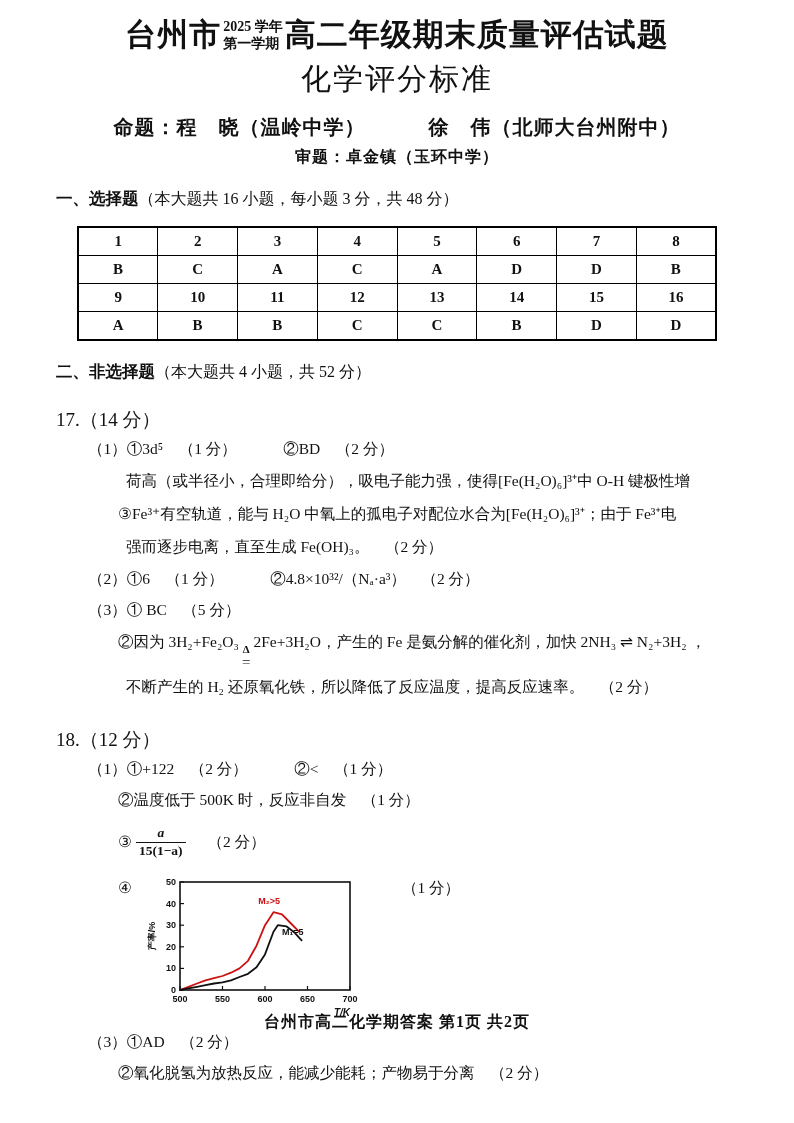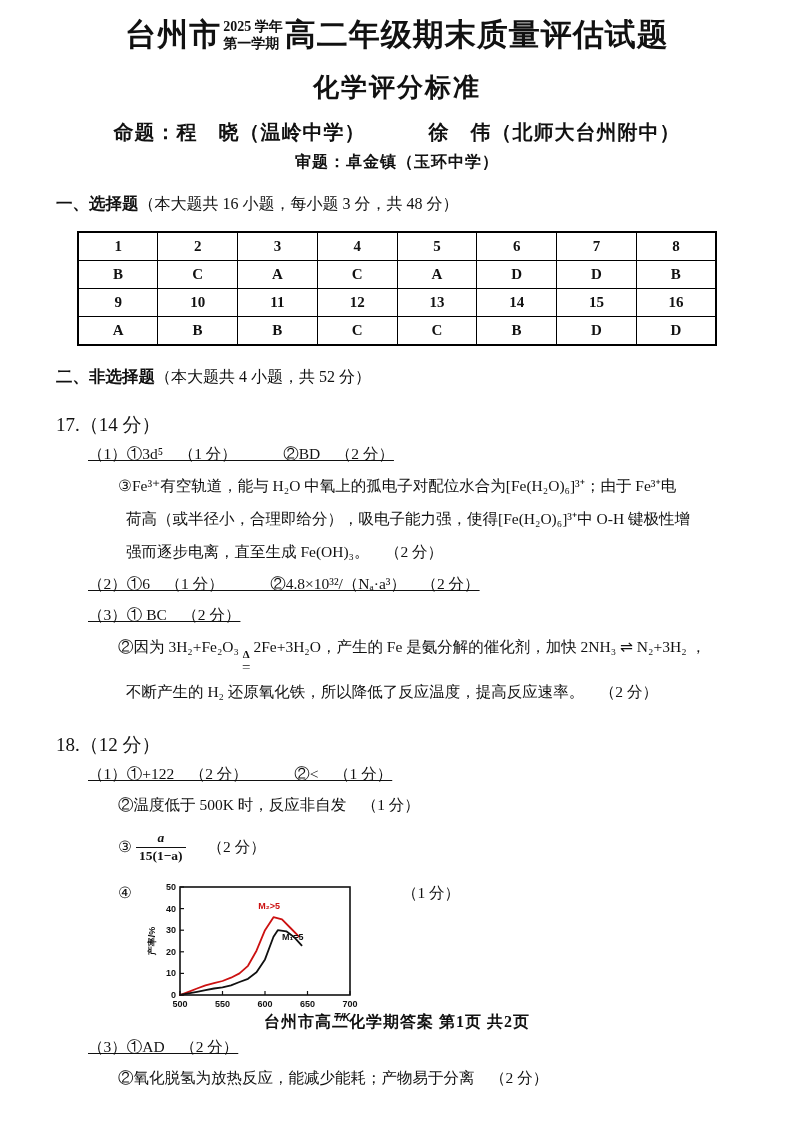--- a/index.html
+++ b/index.html
@@ -11,36 +11,36 @@
     color:#111;
     font-family:"Liberation Serif", serif;
     overflow:hidden;
   }
   
   .header{padding-top:14px;text-align:center;}
   .title-line{display:flex;justify-content:center;align-items:center;font-weight:bold;}
   .city{font-size:31px;letter-spacing:1px;}
   .stack{display:inline-flex;flex-direction:column;align-items:flex-start;margin:0 2px;font-size:14px;line-height:1.25;font-weight:bold;}
   .title-rest{font-size:31px;letter-spacing:1px;}
-  .subtitle{margin-top:14px;font-size:26px;font-weight:bold;letter-spacing:2px;}
+  .subtitle{margin-top:3px;font-size:30px;font-weight:normal;letter-spacing:2px;}
   .setters{margin-top:14px;font-size:20px;font-weight:bold;letter-spacing:1px;}
   .reviewer{margin-top:6px;font-size:16px;font-weight:bold;letter-spacing:1px;}
   
   .content{margin:0 56px;font-size:15.5px;}
   .sec-heading{margin-top:20px;font-size:16px;}
   .sec-heading .strong{font-weight:900;font-size:16.5px;}
   table.answers{border-collapse:collapse;margin:16px auto 0 auto;width:640px;border:2px solid #000;}
   table.answers td{
     border:1.6px solid #000;width:12.5%;height:25px;
     text-align:center;font-weight:bold;font-size:15px;
     font-family:"Liberation Serif", serif;
   }
   .qtitle{margin-top:24px;font-size:19px;}
   .ln{line-height:31px;}
-  .ind1{padding-left:32px;text-decoration:underline;}   
+  .ind1{padding-left:32px;}   
   .ind2{padding-left:62px;}   
   .ind2h{padding-left:70px;}  
   .p17{line-height:33px;}
   .deq{display:inline-flex;flex-direction:column;align-items:center;vertical-align:-6px;line-height:1;margin:0 3px;}
   .deq .top{font-size:11px;font-weight:bold;}
   .deq .bot{font-size:15px;}
   .frac-row{display:flex;align-items:center;margin-top:10px;}
   .frac{display:inline-flex;flex-direction:column;align-items:center;margin:0 4px;font-size:13.5px;font-weight:bold;line-height:1.25;}
   .frac .num{font-style:italic;padding:0 10px;}
   .frac .den{border-top:1.6px solid #111;padding:0 3px;}
@@ -122,25 +122,25 @@
           </tr>
         </tbody>
       </table>
 
     <div class="sec-heading">
       <span class="strong">二、非选择题</span><span>（本大题共 4 小题，共 52 分）</span>
     </div>
 
     <div class="qtitle">17.（14 分）</div>
     <div class="ln ind1">（1）①3d⁵　（1 分）　　　②BD　（2 分）</div>
+    <div class="p17 ind2h">荷高（或半径小，合理即给分），吸电子能力强，使得[Fe(H₂O)₆]³⁺中 O-H 键极性增</div>
     <div class="p17 ind2">③Fe³⁺有空轨道，能与 H₂O 中氧上的孤电子对配位水合为[Fe(H₂O)₆]³⁺；由于 Fe³⁺电</div>
-    <div class="p17 ind2h">荷高（或半径小，合理即给分），吸电子能力强，使得[Fe(H₂O)₆]³⁺中 O-H 键极性增</div>
     <div class="p17 ind2h">强而逐步电离，直至生成 Fe(OH)₃。　（2 分）</div>
     <div class="ln ind1">（2）①6　（1 分）　　　②4.8×10³²/（Nₐ·a³）　（2 分）</div>
-    <div class="ln ind1">（3）① BC　（2 分）</div>
+    <div class="ln ind1">（3）① BC　（5 分）</div>
     <div class="p17 ind2">
       <span>②因为 3H₂+Fe₂O₃</span><span class="deq">
           <span class="top">Δ</span>
           <span class="bot">=</span>
         </span><span>2Fe+3H₂O，产生的 Fe 是氨分解的催化剂，加快 2NH₃ ⇌ N₂+3H₂ ，</span>
     </div>
     <div class="p17 ind2h">不断产生的 H₂ 还原氧化铁，所以降低了反应温度，提高反应速率。　（2 分）</div>
 
     <div class="qtitle">18.（12 分）</div>
     <div class="ln ind1">（1）①+122　（2 分）　　　②&lt;　（1 分）</div>

